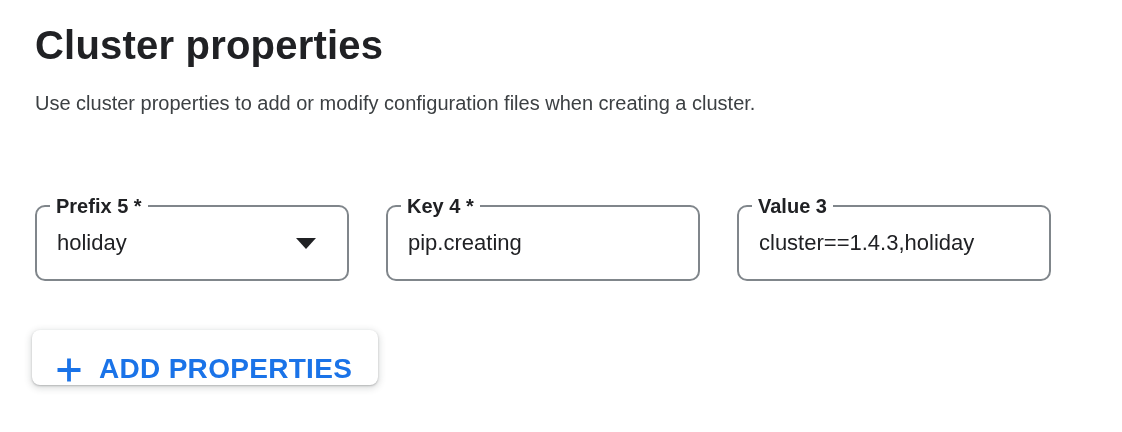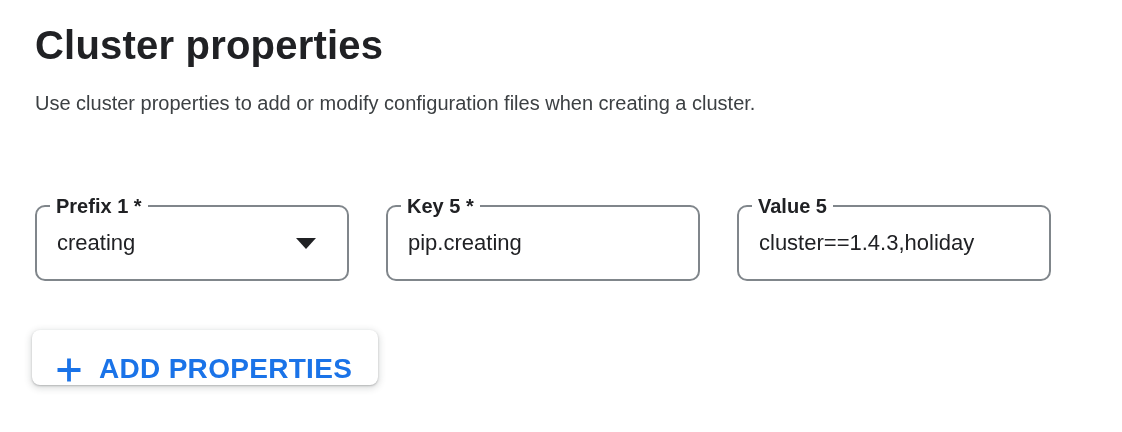--- a/index.html
+++ b/index.html
@@ -123,32 +123,32 @@
 
 <div class="screen">
 
   <h1 class="page-title">Cluster properties</h1>
 
   <p class="page-desc">Use cluster properties to add or modify configuration files when creating a cluster.</p>
 
   <div class="fields-row">
 
     <div class="field">
-      <span class="field-label">Prefix 1 *</span>
-      <span class="field-value">creating</span>
+      <span class="field-label">Prefix 5 *</span>
+      <span class="field-value">holiday</span>
       <span class="dropdown-arrow"></span>
     </div>
 
     <div class="field">
-      <span class="field-label">Key 5 *</span>
+      <span class="field-label">Key 4 *</span>
       <span class="field-value">pip.creating</span>
     </div>
 
     <div class="field">
-      <span class="field-label">Value 5</span>
+      <span class="field-label">Value 3</span>
       <span class="field-value value-clip">cluster==1.4.3,holiday</span>
     </div>
 
   </div>
 
   <button class="add-btn">
     <svg class="plus-icon" width="30" height="30" viewBox="0 0 30 30" aria-hidden="true">
       <path d="M15 3.5v23M3.5 15h23" fill="none" stroke-width="3.8" stroke-linecap="butt"></path>
     </svg>
     <span>ADD PROPERTIES</span>

